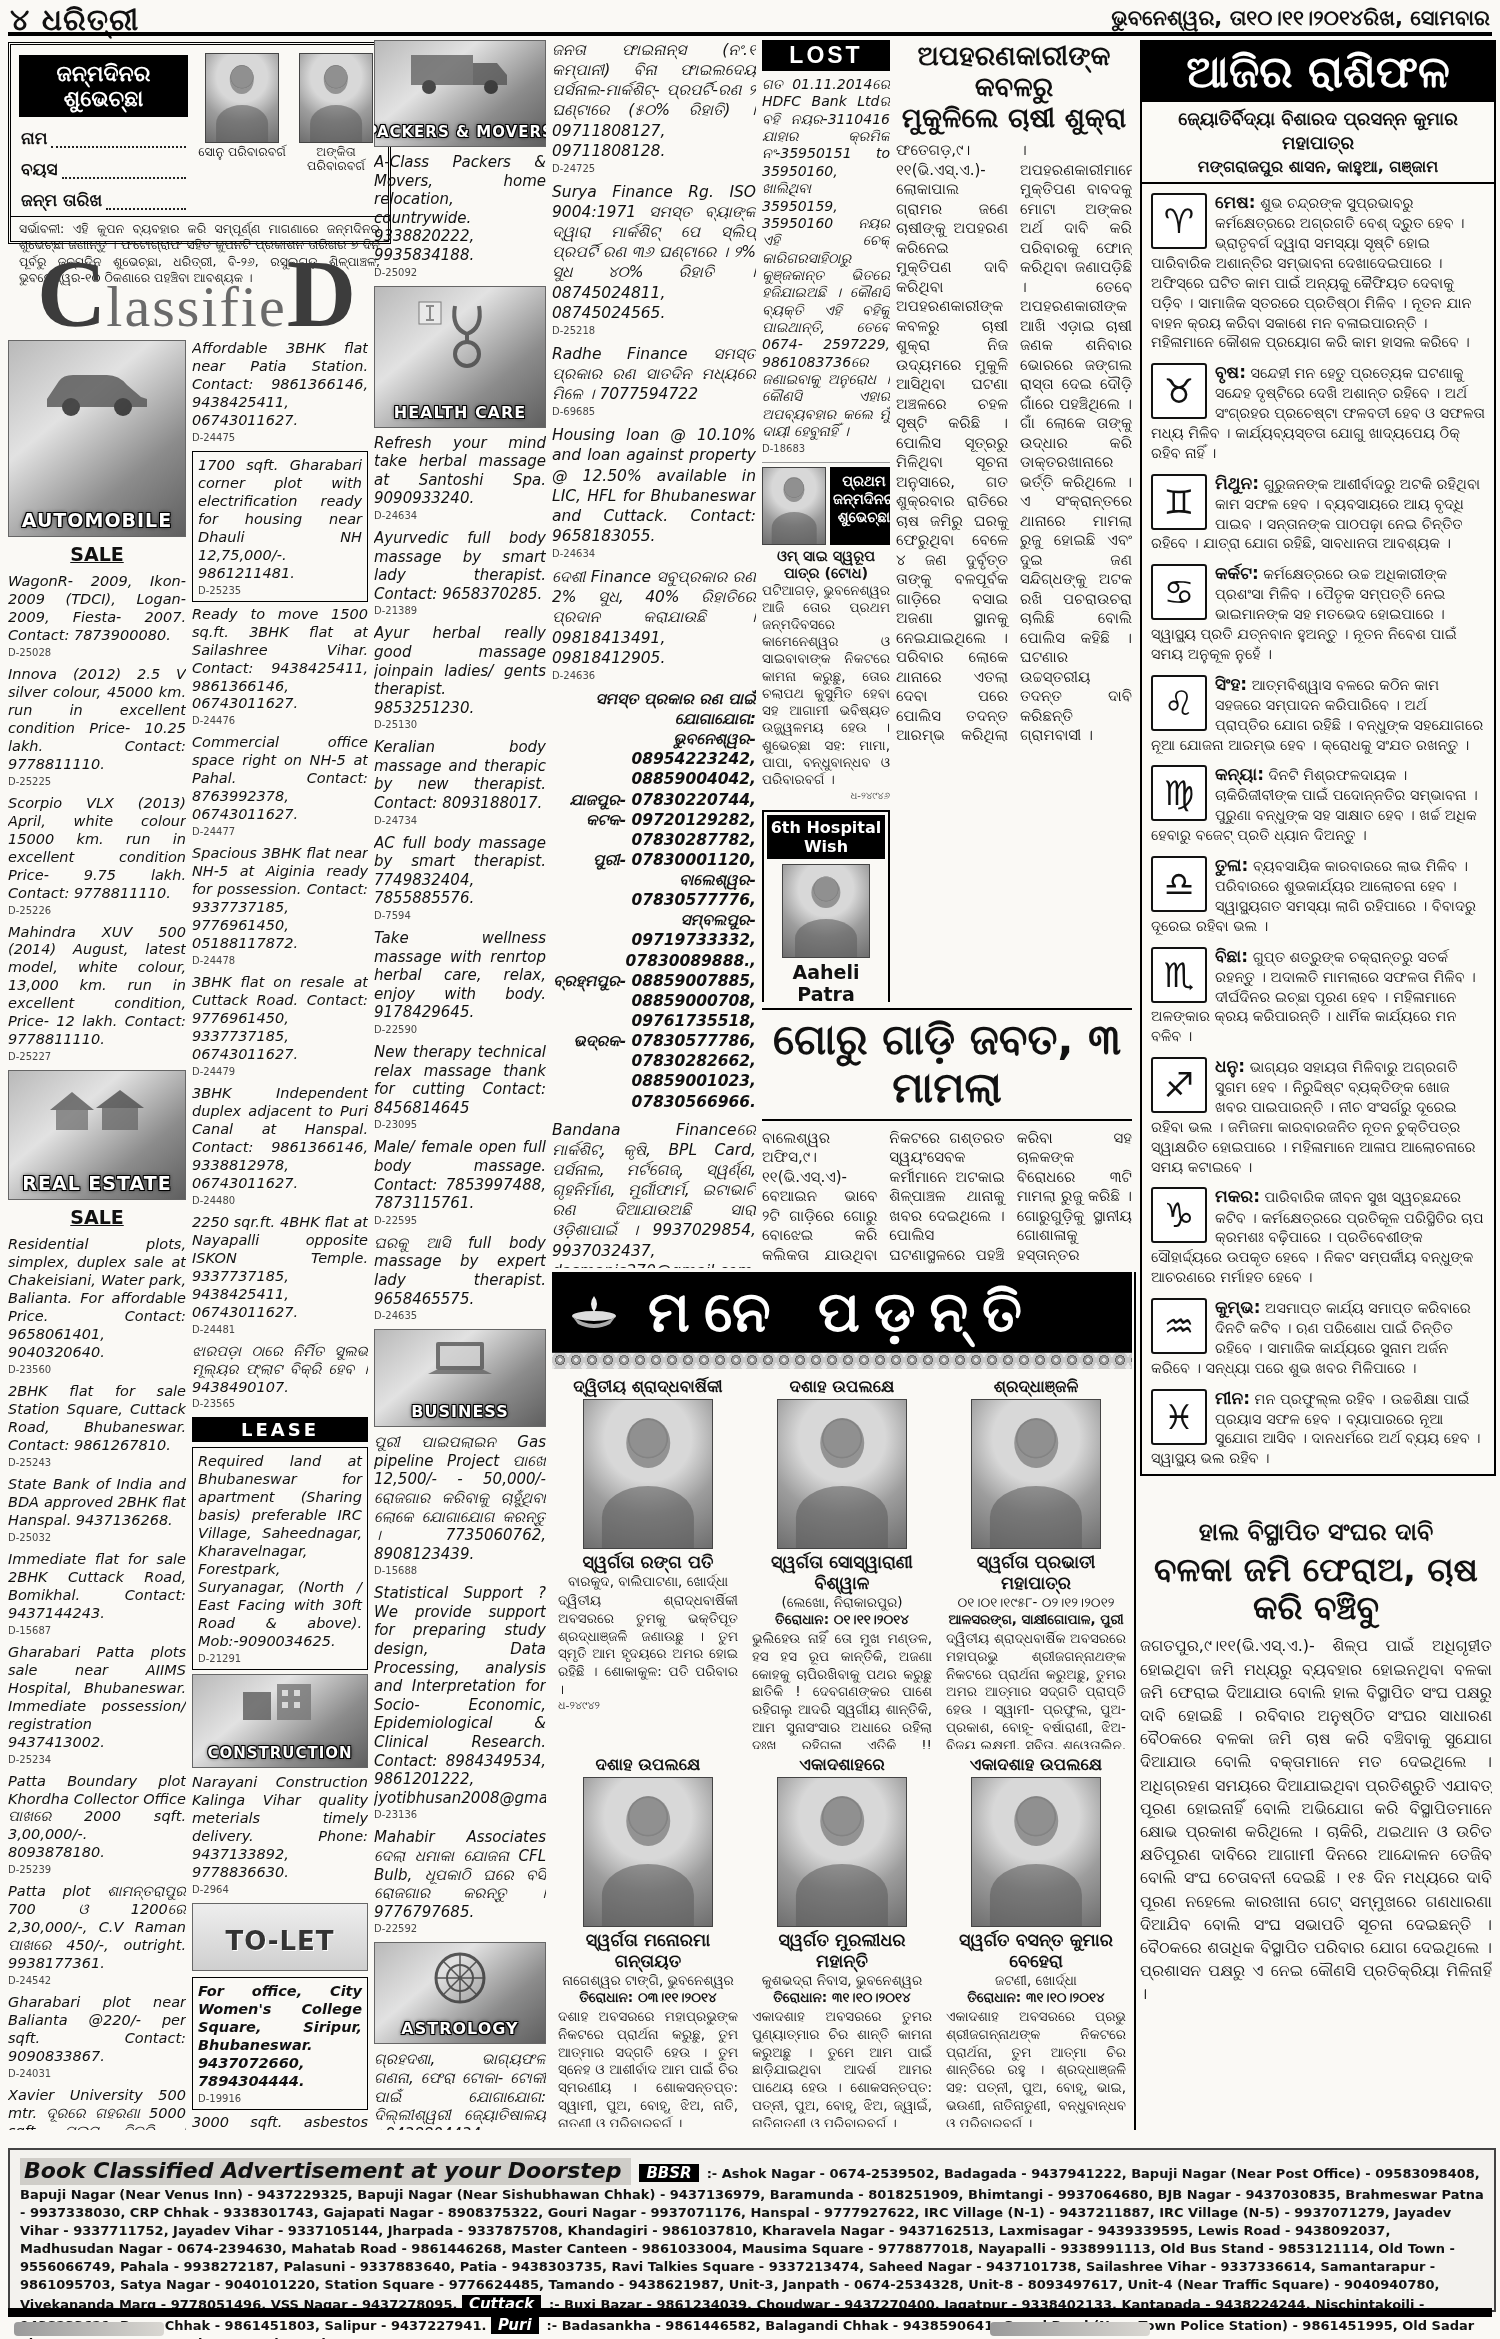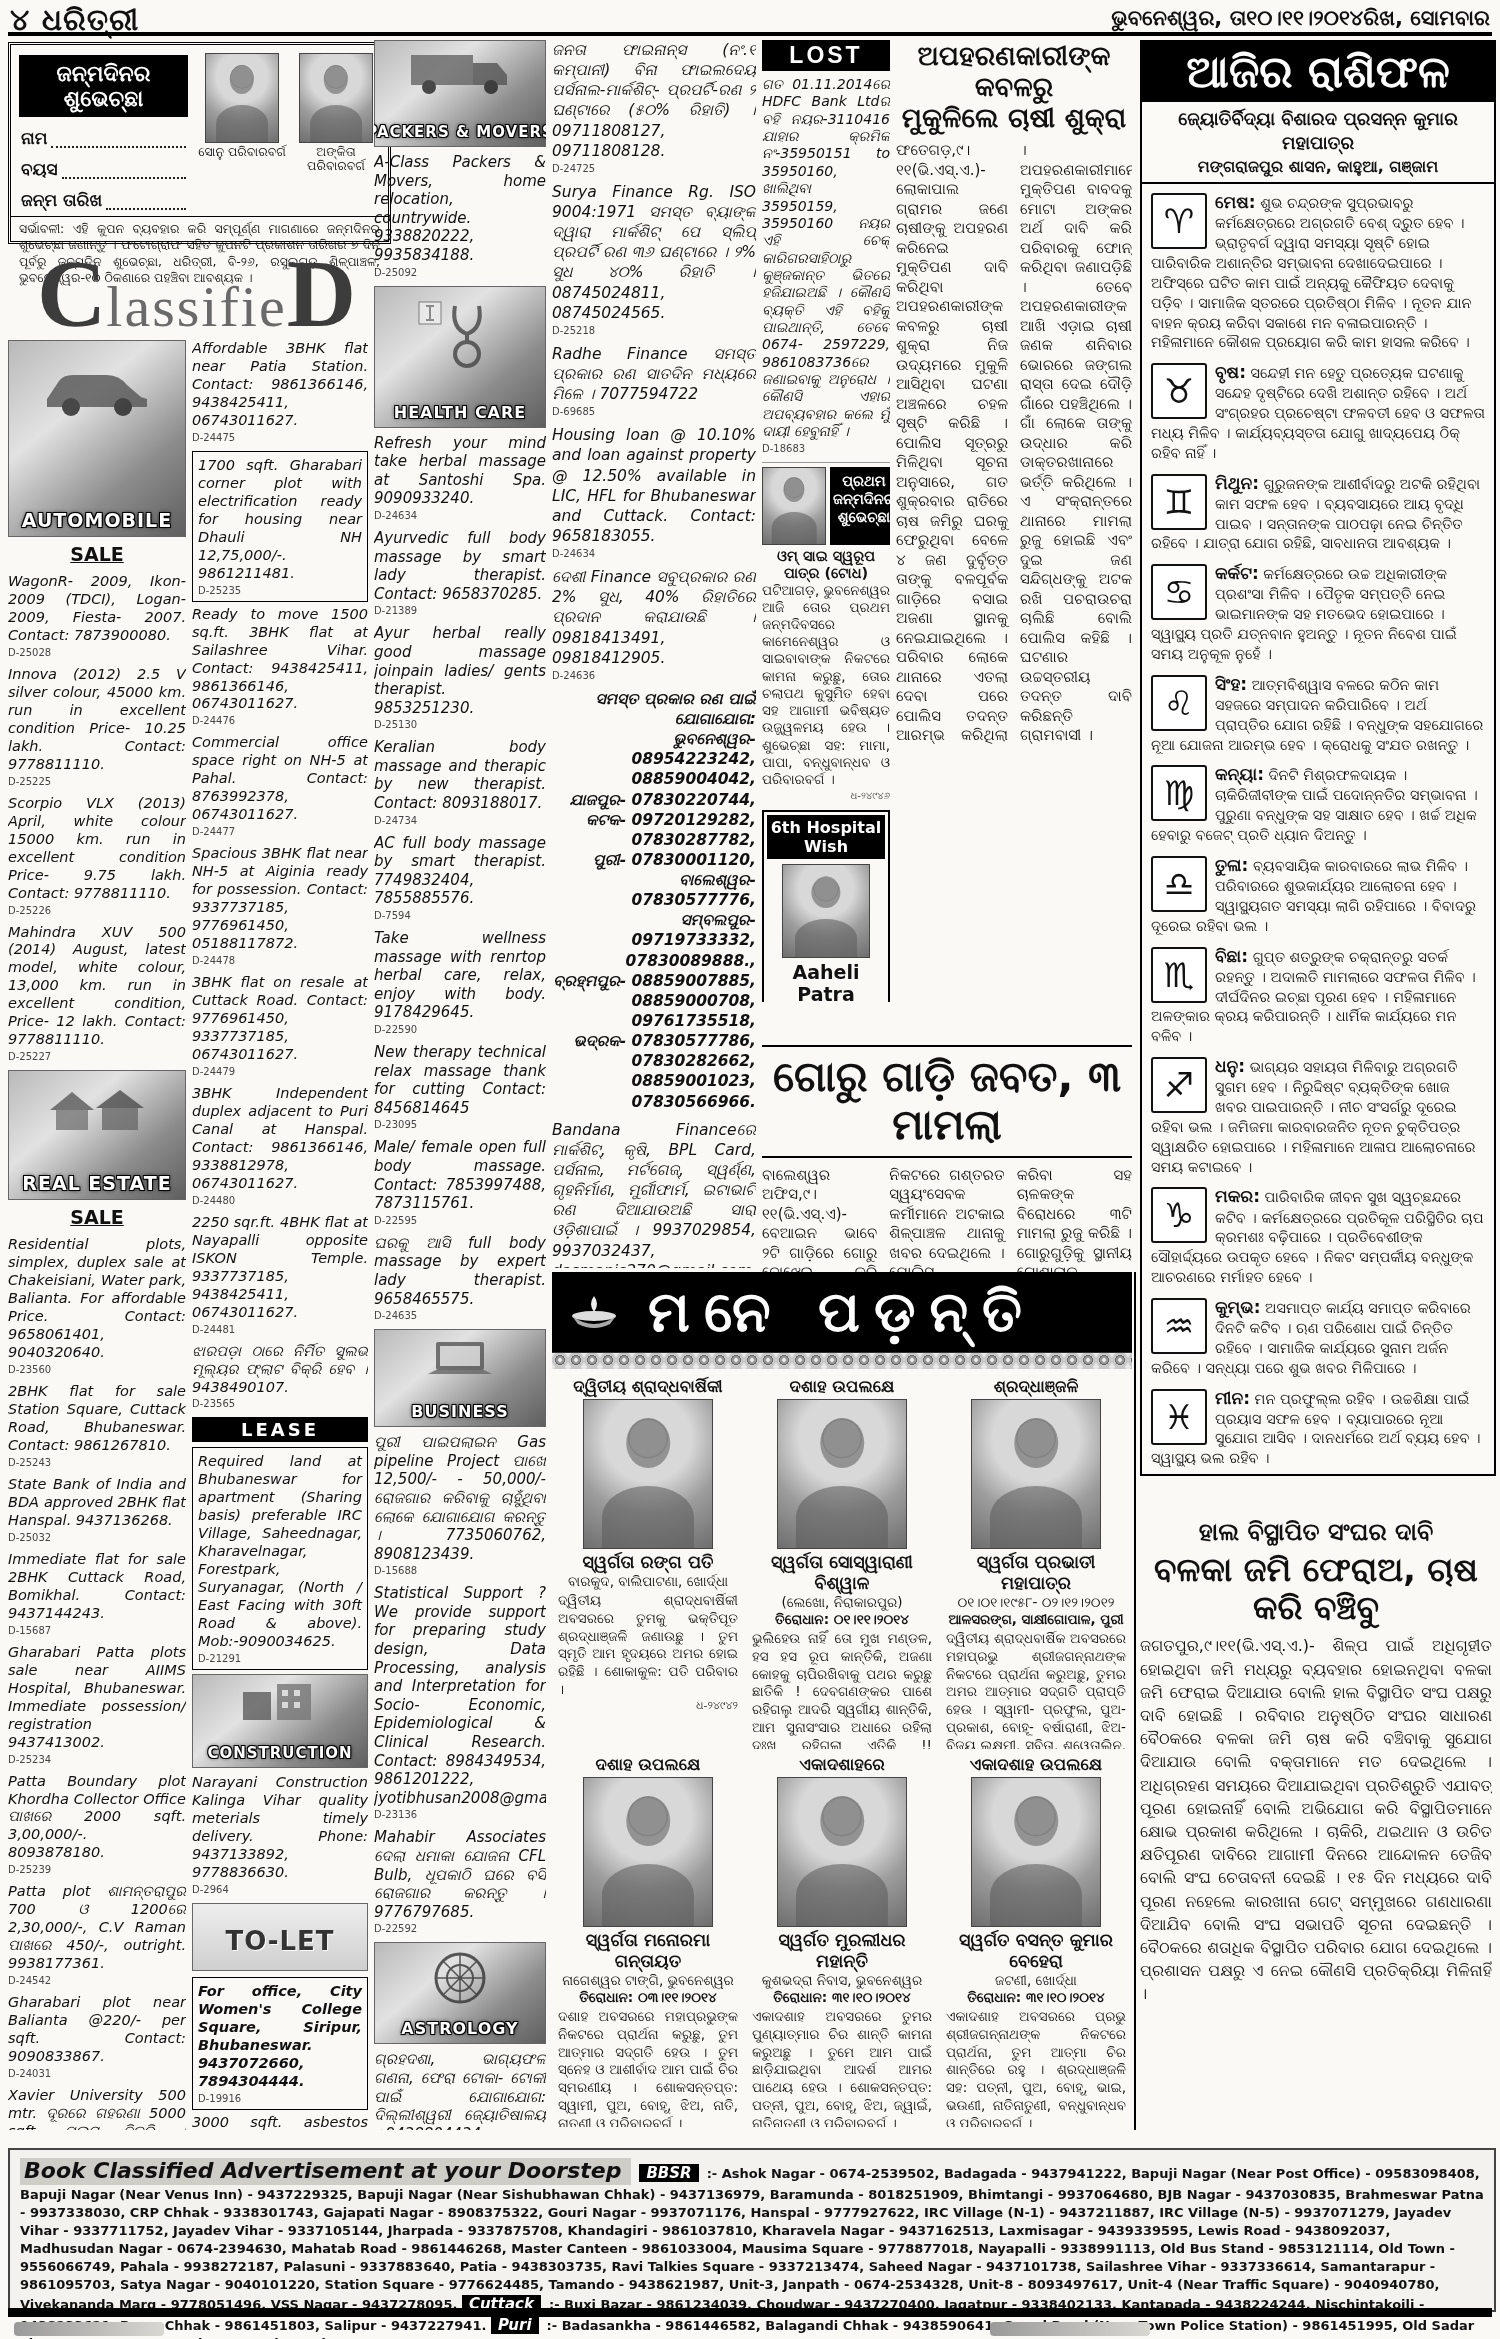--- a/index.html
+++ b/index.html
@@ -56,21 +56,21 @@
   
   #mem-banner{background:#000;display:flex;align-items:center;justify-content:center;position:relative;}
   #mem-banner .t{color:#fff;font-size:56px;font-weight:bold;letter-spacing:14px;}
   .flowers{background:repeating-radial-gradient(circle at 8px 7px,#e8e8e8 0 2px,#9a9a9a 2px 4px,#636363 4px 5px,#c9c9c9 5px 8px);
            background-size:16px 14px;border-top:1px solid #333;}
   .ob{overflow:hidden;padding:0 6px;}
   .ob-h{font-weight:bold;text-align:center;font-size:16.5px;margin:4px 0 3px;}
   .ob-name{font-weight:bold;text-align:center;font-size:17.5px;margin-top:3px;}
   .ob-sub{text-align:center;font-size:13.5px;}
   .ob-body{font-size:13.5px;line-height:1.32;text-align:justify;margin-top:2px;}
-  .ob-code{font-size:11px;text-align:right;color:#333;}
+  .ob-code{font-size:11px;color:#333;}
   
   #horo{border:2.5px solid #000;background:#fbfaf6;}
   #horo-title{font-size:44px;padding:4px 0;}
   #horo-astr{font-weight:bold;text-align:center;font-size:18px;line-height:1.35;border-bottom:2px solid #000;padding:5px 2px;}
   .hsign{padding:7px 9px 2px 9px;overflow:hidden;}
   .zbox{float:left;width:52px;height:52px;border:2px solid #111;border-radius:3px;display:flex;
         align-items:center;justify-content:center;font-size:34px;margin:2px 8px 2px 0;background:#fff;}
   .zname{font-weight:bold;font-size:17px;}
   .ztext{font-size:14.5px;line-height:1.3;text-align:justify;}
   
@@ -499,21 +499,21 @@
   </div>
 
   <div class="abs col" style="left:896px;top:40px;width:236px;height:962px;">
     <div class="headline" style="font-size:27px;">
       <div>ଅପହରଣକାରୀଙ୍କ କବଳରୁ</div>
       <div>ମୁକୁଳିଲେ ଚାଷୀ ଶୁକ୍ରା</div>
     </div>
     <div class="story" style="margin-top:8px;columns:2;column-gap:12px;height:880px;">ଫତେଗଡ଼,୯।୧୧(ଭି.ଏସ୍.ଏ.)- ଲୋକାପାଲ ଗ୍ରାମର ଜଣେ ଚାଷୀଙ୍କୁ ଅପହରଣ କରିନେଇ ମୁକ୍ତିପଣ ଦାବି କରିଥିବା ଅପହରଣକାରୀଙ୍କ କବଳରୁ ଚାଷୀ ଶୁକ୍ରା ନିଜ ଉଦ୍ୟମରେ ମୁକୁଳି ଆସିଥିବା ଘଟଣା ଅଞ୍ଚଳରେ ଚହଳ ସୃଷ୍ଟି କରିଛି । ପୋଲିସ ସୂତ୍ରରୁ ମିଳିଥିବା ସୂଚନା ଅନୁସାରେ, ଗତ ଶୁକ୍ରବାର ରାତିରେ ଚାଷ ଜମିରୁ ଘରକୁ ଫେରୁଥିବା ବେଳେ ୪ ଜଣ ଦୁର୍ବୃତ୍ତ ତାଙ୍କୁ ବଳପୂର୍ବକ ଗାଡ଼ିରେ ବସାଇ ଅଜଣା ସ୍ଥାନକୁ ନେଇଯାଇଥିଲେ । ପରିବାର ଲୋକେ ଥାନାରେ ଏତଲା ଦେବା ପରେ ପୋଲିସ ତଦନ୍ତ ଆରମ୍ଭ କରିଥିଲା । ଅପହରଣକାରୀମାନେ ମୁକ୍ତିପଣ ବାବଦକୁ ମୋଟା ଅଙ୍କର ଅର୍ଥ ଦାବି କରି ପରିବାରକୁ ଫୋନ୍ କରିଥିବା ଜଣାପଡ଼ିଛି । ତେବେ ଅପହରଣକାରୀଙ୍କ ଆଖି ଏଡ଼ାଇ ଚାଷୀ ଜଣକ ଶନିବାର ଭୋରରେ ଜଙ୍ଗଲ ରାସ୍ତା ଦେଇ ଦୌଡ଼ି ଗାଁରେ ପହଞ୍ଚିଥିଲେ । ଗାଁ ଲୋକେ ତାଙ୍କୁ ଉଦ୍ଧାର କରି ଡାକ୍ତରଖାନାରେ ଭର୍ତ୍ତି କରିଥିଲେ । ଏ ସଂକ୍ରାନ୍ତରେ ଥାନାରେ ମାମଲା ରୁଜୁ ହୋଇଛି ଏବଂ ଦୁଇ ଜଣ ସନ୍ଦିଗ୍ଧଙ୍କୁ ଅଟକ ରଖି ପଚରାଉଚରା ଚାଲିଛି ବୋଲି ପୋଲିସ କହିଛି । ଘଟଣାର ଉଚ୍ଚସ୍ତରୀୟ ତଦନ୍ତ ଦାବି କରିଛନ୍ତି ଗ୍ରାମବାସୀ ।</div>
   </div>
 
-  <div class="abs col" style="left:762px;top:1045px;width:370px;height:258px;">
+  <div class="abs col" style="left:762px;top:1008px;width:370px;height:258px;">
     <div class="headline" style="font-size:42px;border-top:2px solid #000;border-bottom:2px solid #000;padding:6px 0;">ଗୋରୁ ଗାଡ଼ି ଜବତ, ୩ ମାମଲା</div>
     <div class="story" style="margin-top:8px;columns:3;column-gap:12px;height:168px;">ବାଲେଶ୍ୱର ଅଫିସ,୯।୧୧(ଭି.ଏସ୍.ଏ)- ବେଆଇନ ଭାବେ ୨ଟି ଗାଡ଼ିରେ ଗୋରୁ ବୋଝେଇ କରି କଲିକତା ଯାଉଥିବା ବେଳେ ବାଲେଶ୍ୱର ନିକଟରେ ଗଶ୍ତରତ ସ୍ୱୟଂସେବକ କର୍ମୀମାନେ ଅଟକାଇ ଶିଳ୍ପାଞ୍ଚଳ ଥାନାକୁ ଖବର ଦେଇଥିଲେ । ପୋଲିସ ଘଟଣାସ୍ଥଳରେ ପହଞ୍ଚି ଗାଡ଼ି ଦୁଇଟିକୁ ଜବତ କରିବା ସହ ଚାଳକଙ୍କ ବିରୋଧରେ ୩ଟି ମାମଲା ରୁଜୁ କରିଛି । ଗୋରୁଗୁଡ଼ିକୁ ସ୍ଥାନୀୟ ଗୋଶାଳାକୁ ହସ୍ତାନ୍ତର କରାଯାଇଛି ବୋଲି ଥାନା ସୂତ୍ରରୁ ପ୍ରକାଶ ।</div>
   </div>
 
   <div class="abs" style="left:552px;top:1272px;width:580px;">
     <div id="mem-banner" style="height:80px;">
       <svg width="64" height="40" viewBox="0 0 64 40" style="position:absolute;left:10px;top:20px;">
         <path d="M32 4 Q38 12 32 20 Q26 12 32 4" fill="#eee"></path>
         <ellipse cx="32" cy="24" rx="22" ry="5" fill="#ddd"></ellipse>
         <path d="M10 24 Q32 40 54 24 L48 32 Q32 40 16 32 Z" fill="#aaa"></path>

